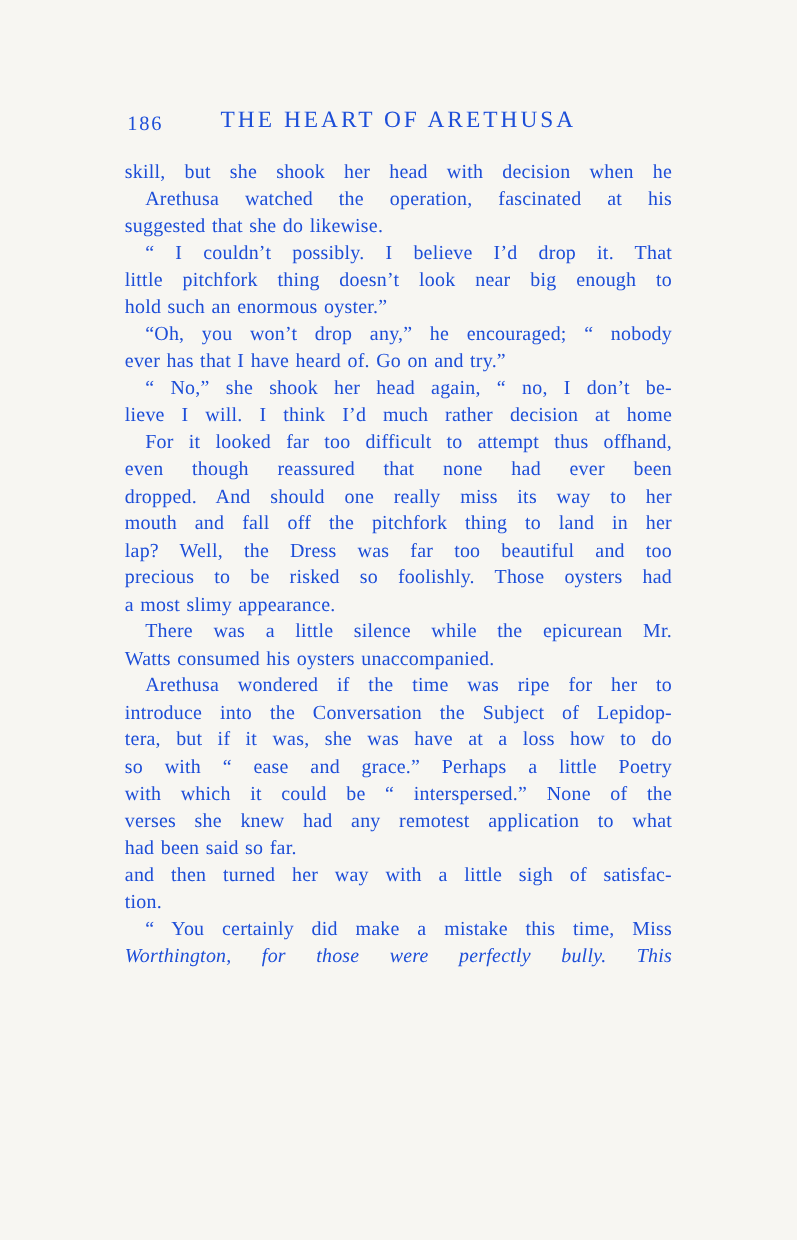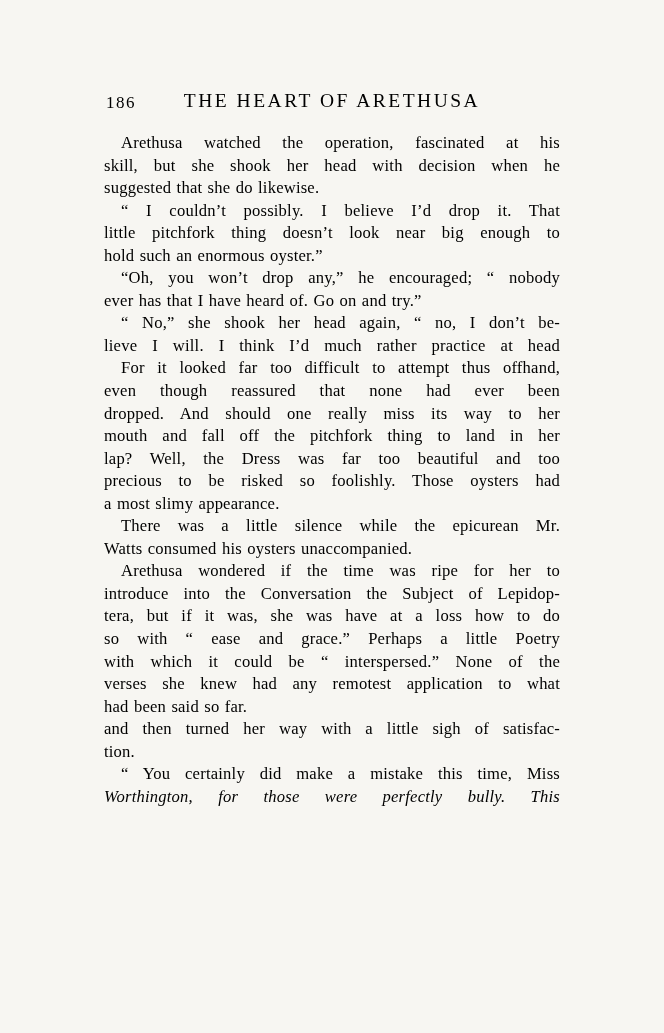--- a/index.html
+++ b/index.html
@@ -7,21 +7,21 @@
     padding: 0;
     background: #f7f6f2;
   }
   .page {
     position: relative;
     width: 664px;
     height: 1033px;
     background: #f7f6f2;
     overflow: hidden;
     font-family: "Liberation Serif", "DejaVu Serif", serif;
-    color: #000000;
+    color: #1d4ed8;
   }
   .column {
     width: 456px;
     margin: 0 auto;
     padding-top: 90px;
   }
   .header {
     position: relative;
     height: 26px;
     margin-bottom: 16px;
@@ -59,36 +59,36 @@
 <body>
 
 <div class="page">
   <div class="column">
     <div class="header">
       <span class="pagenum">186</span>
       <span class="title">THE HEART OF ARETHUSA</span>
     </div>
     <div class="body-text">
         <div class="para">
+          <div class="line">skill, but she shook her head with decision when he</div>
           <div class="line first">Arethusa watched the operation, fascinated at his</div>
-          <div class="line">skill, but she shook her head with decision when he</div>
           <div class="line last">suggested that she do likewise.</div>
         </div>
         <div class="para">
           <div class="line first">“ I couldn’t possibly.  I believe I’d drop it.  That</div>
           <div class="line">little pitchfork thing doesn’t look near big enough to</div>
           <div class="line last">hold such an enormous oyster.”</div>
         </div>
         <div class="para">
           <div class="line first">“Oh, you won’t drop any,” he encouraged; “ nobody</div>
           <div class="line last">ever has that I have heard of.  Go on and try.”</div>
         </div>
         <div class="para">
           <div class="line first">“ No,” she shook her head again, “ no, I don’t be-</div>
-          <div class="line">lieve I will.  I think I’d much rather practice at head</div>
+          <div class="line">lieve I will.  I think I’d much rather decision at home</div>
         </div>
         <div class="para">
           <div class="line first">For it looked far too difficult to attempt thus offhand,</div>
           <div class="line">even though reassured that none had ever been</div>
           <div class="line">dropped.  And should one really miss its way to her</div>
           <div class="line">mouth and fall off the pitchfork thing to land in her</div>
           <div class="line">lap?  Well, the Dress was far too beautiful and too</div>
           <div class="line">precious to be risked so foolishly.  Those oysters had</div>
           <div class="line last">a most slimy appearance.</div>
         </div>

